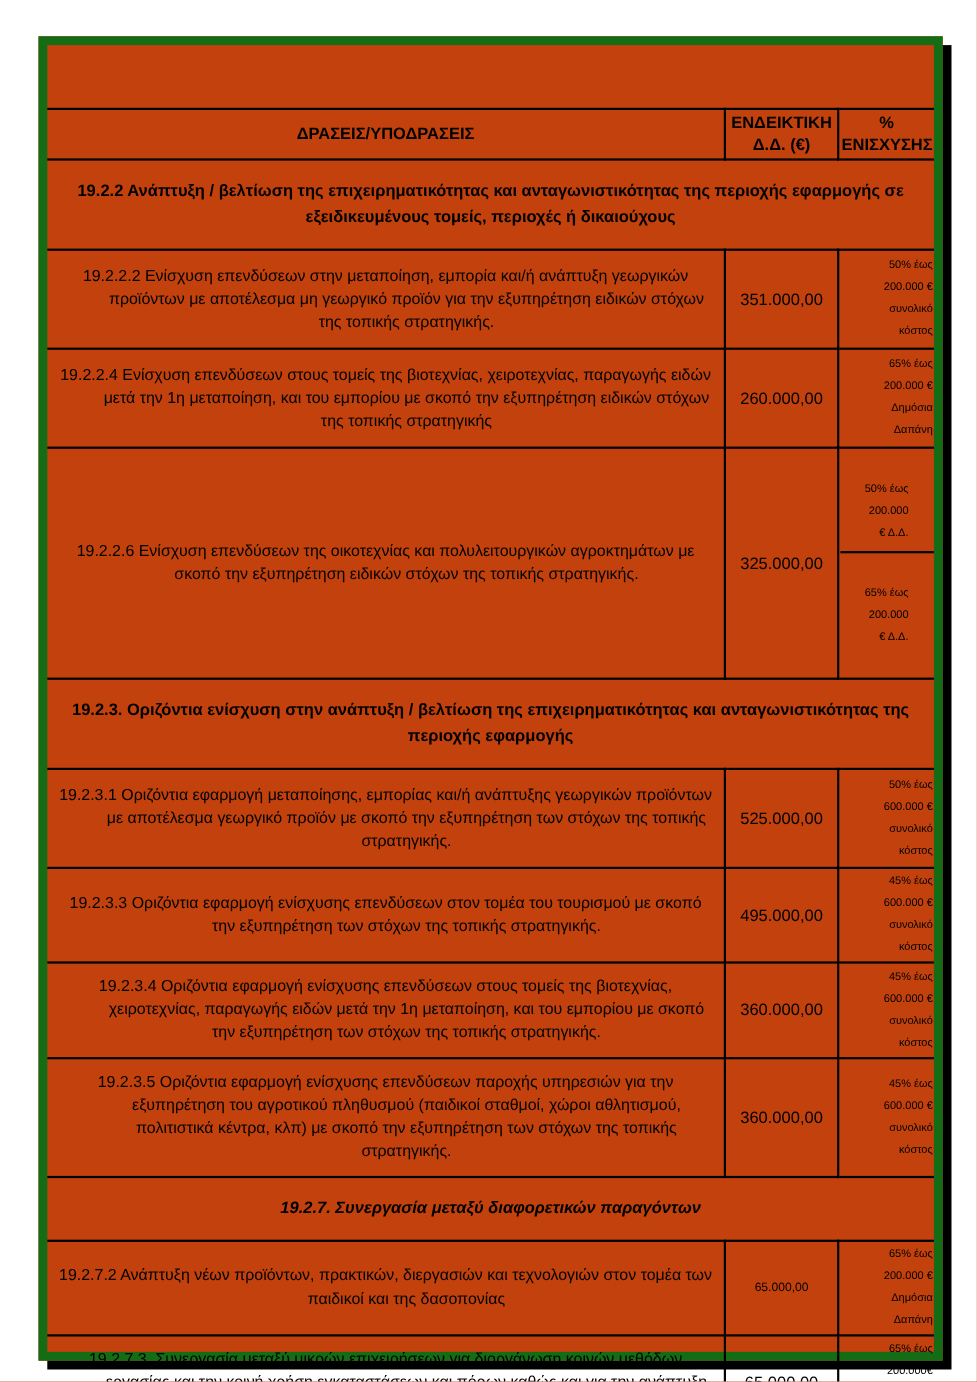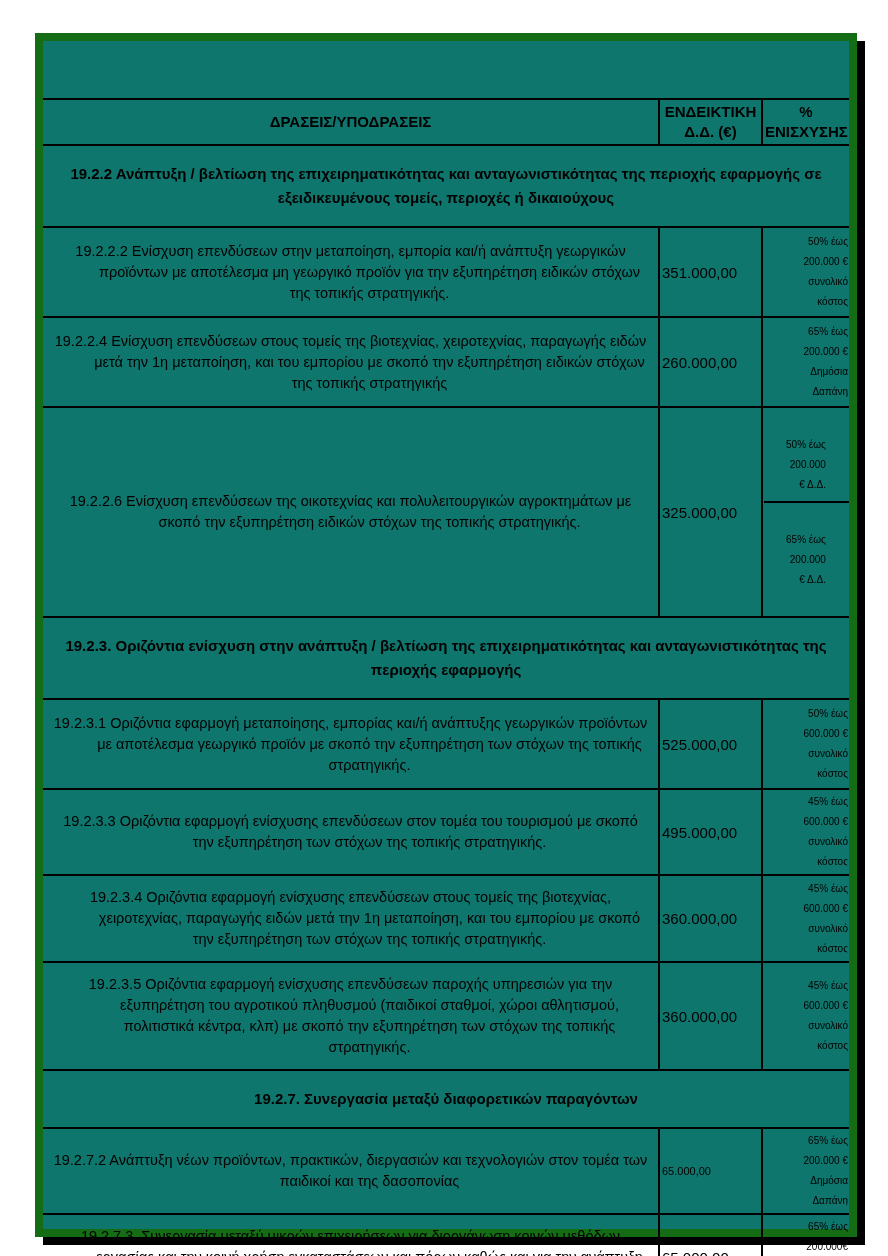--- a/index.html
+++ b/index.html
@@ -3,21 +3,21 @@
 <meta charset="utf-8">
 <style>
   html,body{margin:0;padding:0;}
   body{
     width:888px;height:1256px;position:relative;background:#ffffff;
     font-family:"Liberation Sans","DejaVu Sans",sans-serif;color:#000;
     -webkit-font-smoothing:antialiased;
   }
   .sheet{
     position:absolute;left:35px;top:33px;width:806px;height:1188px;
-    background:#0f766e;border:8px solid #146c14;
+    background:#c2410c;border:8px solid #146c14;
     box-shadow:8px 8px 0 0 #000000;
   }
   table.grid{
     position:absolute;top:57px;left:0;width:806px;
     border-collapse:collapse;table-layout:fixed;
   }
   col.c1{width:616px;} col.c2{width:103px;} col.c3{width:87px;}
   .grid th,.grid td{border:2px solid #000;vertical-align:middle;overflow:hidden;}
   .grid th:first-child,.grid td:first-child{border-left:0;}
   .grid th:last-child,.grid td:last-child{border-right:0;}
@@ -26,35 +26,35 @@
     line-height:20px;white-space:pre-line;padding:2px;
   }
   tr.sec td{
     font-size:15px;font-weight:bold;text-align:center;
     line-height:24px;white-space:pre-line;padding:16px 6px;
   }
   td.desc{
     font-size:14.5px;line-height:21px;text-align:center;
     padding:0 8px 0 46px;text-indent:-38px;
   }
-  td.amt{font-size:15px;text-align:left;padding:2px;}
+  td.amt{font-size:15px;text-align:center;padding:2px;}
   td.amt.small{font-size:11px;}
   td.aid{
     font-size:10px;line-height:20px;text-align:right;
     white-space:pre-line;padding:2px 1px;border-radius:16px;
   }
   td.aid.split{padding:0;}
   .aid .half{
     min-height:71px;display:flex;align-items:center;justify-content:center;
     white-space:pre-line;padding:1px;
   }
   .aid .half.top{border-bottom:2px solid #000;}
   .rh45{height:45px;} .rh62{height:62px;} .rh90{height:90px;} .rh148{height:148px;}
   .rh67{height:69px;} .rh85{height:85px;} .rh87{height:87px;} .rh95{height:108px;}
-  .rh28{height:28px;} .rh75{height:75px;}
+  .rh28{height:28px;font-style:italic;} .rh75{height:75px;}
 </style>
 </head>
 <body>
 
 <div class="sheet">
   <table class="grid">
     <colgroup>
         <col class="c1">
         <col class="c2">
         <col class="c3">

